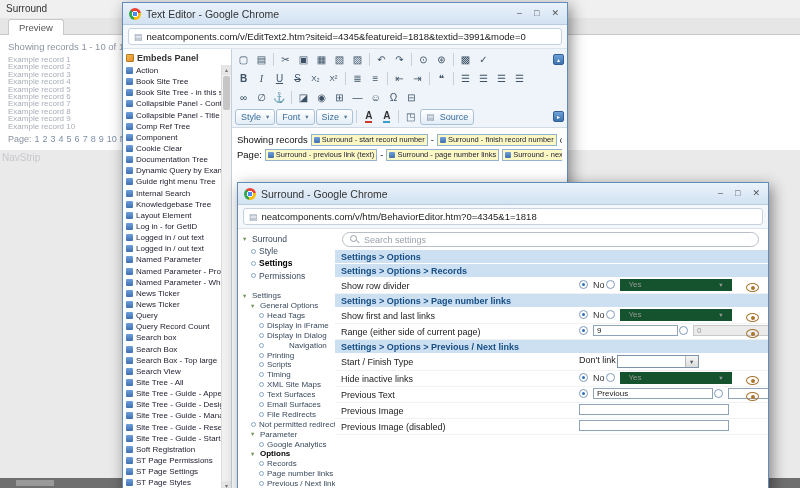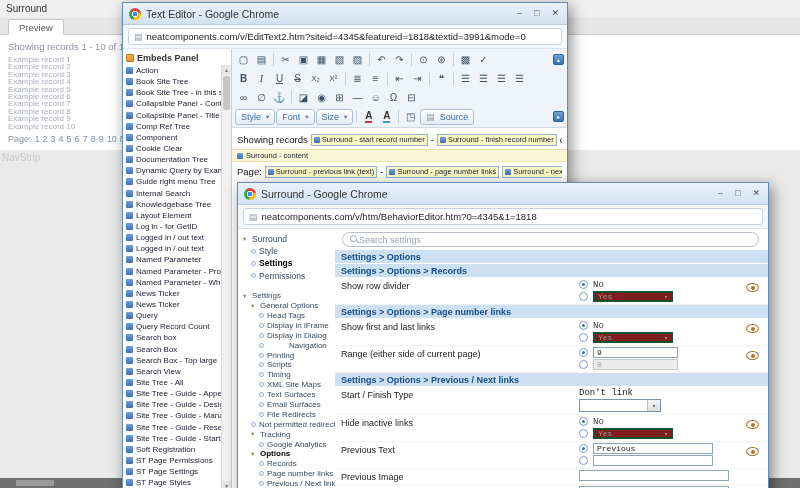--- a/index.html
+++ b/index.html
@@ -75,34 +75,34 @@
 .titem{display:flex;align-items:center;gap:2px;white-space:nowrap;overflow:hidden;}
 .nav .titem{height:12.2px;font-size:8.5px;color:#3a4a5c;}
 .sett .titem{height:9.9px;font-size:8px;color:#3a4a5c;}
 .tarrow{color:#6d9558;font-size:6.5px;width:7px;flex:0 0 auto;}
 .tbullet{width:5px;height:5px;border:1px solid #85a8cc;border-radius:50%;background:#fff;flex:0 0 auto;margin-right:1px;}
 .tlabel{overflow:hidden;}
 .tlabel.bold{font-weight:bold;color:#000;}
 .tree-gap{height:9px;}
 .spanel{flex:1;min-width:0;display:flex;flex-direction:column;}
 .search-wrap{padding:3px 9px 3px 7px;}
-.search-box{height:15px;border:1px solid #b9bfc8;border-radius:8px;background:#fff;display:flex;align-items:center;padding:0 7px;font-size:9px;color:#9aa2ad;}
+.search-box{height:15px;border:1px solid #b9bfc8;border-radius:8px;background:#fff;display:flex;align-items:center;gap:5px;padding:0 7px;font-size:9px;color:#9aa2ad;}
 .mag{width:9px;height:9px;position:relative;flex:0 0 auto;}
 .mag::before{content:'';position:absolute;left:0;top:0;width:5px;height:5px;border:1px solid #98a0aa;border-radius:50%;}
 .mag::after{content:'';position:absolute;left:5.5px;top:5.5px;width:3.5px;height:1px;background:#98a0aa;transform:rotate(45deg);}
 #settings-blocks{flex:1;overflow:hidden;}
 .sec-header{background:#cde0f2;color:#174e85;font-weight:bold;font-size:9px;padding:2px 6px;height:13px;margin-bottom:1px;}
 .srow{position:relative;display:flex;padding:1px 6px 2px;border-bottom:1px solid #f2f2f2;gap:20px;}
 .slabel{width:218px;flex:0 0 auto;font-size:9px;color:#222;padding-top:2px;}
-.sctrl{display:flex;flex-direction:column;gap:1px;min-width:0;font-family:Liberation Mono, monospace;}
+.sctrl{display:flex;flex-direction:row;gap:1px;min-width:0;}
 .cline{display:flex;align-items:center;gap:5px;height:11px;}
 .radio{width:9px;height:9px;border:1px solid #7f9cbe;border-radius:50%;background:#fff;position:relative;flex:0 0 auto;}
 .radio.sel::after{content:'';position:absolute;inset:2px;border-radius:50%;background:#2f6fbe;}
 .opt-text{font-size:9px;color:#333;}
-.dselect{width:80px;height:11px;background:#7f1d1d;border:2px solid #14532d;color:#999;font-size:8px;display:flex;align-items:center;justify-content:space-between;padding:0 3px;flex:0 0 auto;}
+.dselect{width:112px;height:11px;background:#7f1d1d;border:6px solid #14532d;color:#999;font-size:8px;display:flex;align-items:center;justify-content:space-between;padding:0 3px;flex:0 0 auto;}
 .dselect .caret{color:#999;}
 .tinput{height:11px;border:1px solid #8fa3b8;background:#fff;font-size:8px;color:#222;display:flex;align-items:center;padding:0 3px;flex:0 0 auto;}
 .tinput.dis{background:#ebebeb;border-color:#c9c9c9;color:#999;}
 .val-text{font-size:9px;color:#222;height:10px;line-height:10px;}
 .wselect{width:82px;height:13px;border:1px solid #7f93a8;background:#fff;display:flex;}
 .wselect .selbtn{margin-left:auto;width:13px;background:linear-gradient(#f6f6f6,#dcdcdc);border-left:1px solid #b9b9b9;font-size:6.5px;color:#555;display:flex;align-items:center;justify-content:center;}
 .eye{position:absolute;right:9px;top:5px;width:13px;height:9px;border:1px solid #a87430;border-radius:50%;}
 .eye::after{content:'';position:absolute;left:50%;top:50%;transform:translate(-50%,-50%);width:4px;height:4px;border-radius:50%;background:#a87430;}
 </style>
 </head>
@@ -418,24 +418,20 @@
                 <span>Surround - start record number</span>
               </span>
             <span>-</span>
             <span class="chip">
                 <span class="chip-ico"></span>
                 <span>Surround - finish record number</span>
               </span>
             <span>of</span>
 
           </div>
-          <div class="content-bar">
-            <span class="chip-ico"></span>
-            <span>Surround - content</span>
-          </div>
           <div class="eline">
             <span>Page:</span>
             <span class="chip">
                 <span class="chip-ico"></span>
                 <span>Surround - previous link (text)</span>
               </span>
             <span>-</span>
             <span class="chip">
                 <span class="chip-ico"></span>
                 <span>Surround - page number links</span>
@@ -539,21 +535,21 @@
             <div class="titem" style="padding-left: 16px;">
               <span class="tbullet"></span>
               <span class="tlabel">File Redirects</span>
             </div>
             <div class="titem" style="padding-left: 8px;">
               <span class="tbullet"></span>
               <span class="tlabel">Not permitted redirection</span>
             </div>
             <div class="titem" style="padding-left: 8px;">
               <span class="tarrow">▾</span>
-              <span class="tlabel">Tracking</span>
+              <span class="tlabel">Parameter</span>
             </div>
             <div class="titem" style="padding-left: 16px;">
               <span class="tbullet"></span>
               <span class="tlabel">Google Analytics</span>
             </div>
             <div class="titem" style="padding-left: 8px;">
               <span class="tarrow">▾</span>
               <span class="tlabel bold">Options</span>
             </div>
             <div class="titem" style="padding-left: 16px;">

